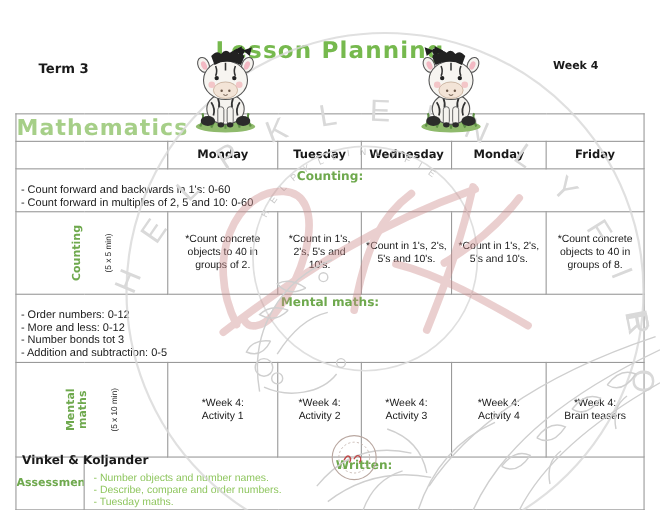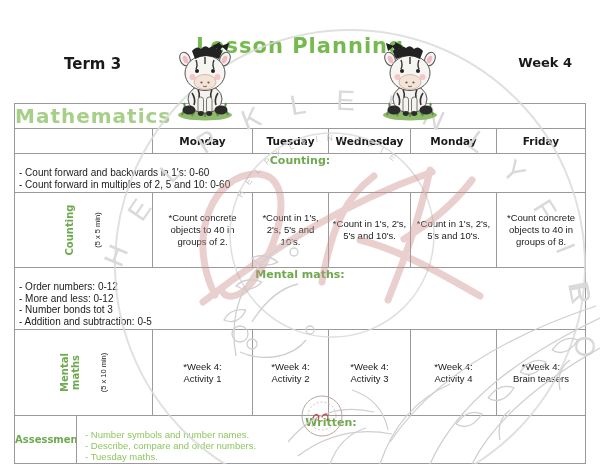--- a/index.html
+++ b/index.html
@@ -4,22 +4,22 @@
 <style>
   :root{
     --border:#9a9a9a; --green_title:#76b94e; --green_light:#a6cf88;
     --green_section:#6fa94e; --green_assess:#8fc65f; --pink:#cf8f8f; --wm:#d5d5d5;
   }
   *{margin:0;padding:0;box-sizing:border-box}
   html,body{background:#fff}
   .page{position:relative;width:600px;height:464px;background:#fff;overflow:hidden;
         font-family:"Liberation Sans",sans-serif;color:#1a1a1a}
   .hand{font-family:"DejaVu Sans",sans-serif;font-weight:bold}
-  .term{position:absolute;left:64px;top:55px;font-size:15px}
-  .week{position:absolute;right:28px;top:55px;font-size:13px}
+  .term{position:absolute;left:35px;top:55px;font-size:12px}
+  .week{position:absolute;right:56px;top:55px;font-size:10px}
   .title{position:absolute;left:0;right:0;top:34px;text-align:center;font-size:21px;color:var(--green_title);letter-spacing:1px}
   .grade{position:absolute;left:0;right:0;top:59px;text-align:center;font-size:13px}
   .credit{position:absolute;left:20px;top:412px;font-size:11px}
   .zebra{position:absolute;top:37px;width:68px;height:84px;z-index:6}
   .zebra.z1{left:171px}
   .zebra.z2{left:376px;transform:scaleX(-1)}
   table.plan{position:absolute;left:14px;top:103px;width:571px;border-collapse:collapse;table-layout:fixed;background:transparent}
   table.plan td{border:1px solid var(--border);vertical-align:middle;overflow:hidden}
   .math-cell{height:25px;text-align:left;font-size:20px;color:var(--green_light);letter-spacing:1px}
   .day-row td{height:25px;text-align:center;font-size:10.5px;padding:0}
@@ -221,21 +221,22 @@
 Activity 3</td>
       <td class="acell">*Week 4:
 Activity 4</td>
       <td class="acell">*Week 4:
 Brain teasers</td>
     </tr>
     <tr class="assess-row">
       <td class="assess-label hand">Assessment</td>
       <td colspan="6" class="assess-cell">
         <div class="sec-title hand">Written:</div>
-        <div class="gbullet">- Number symbols and number names.</div>
+        <div class="gbullet">- Number objects and number names.</div>
         <div class="gbullet">- Describe, compare and order numbers.</div>
         <div class="gbullet">- Tuesday maths.</div>
       </td>
     </tr>
   </tbody>
     </table>
 
+  <div class="credit hand">Vinkel &amp; Koljander</div>
 </div>
 
 </body></html>

